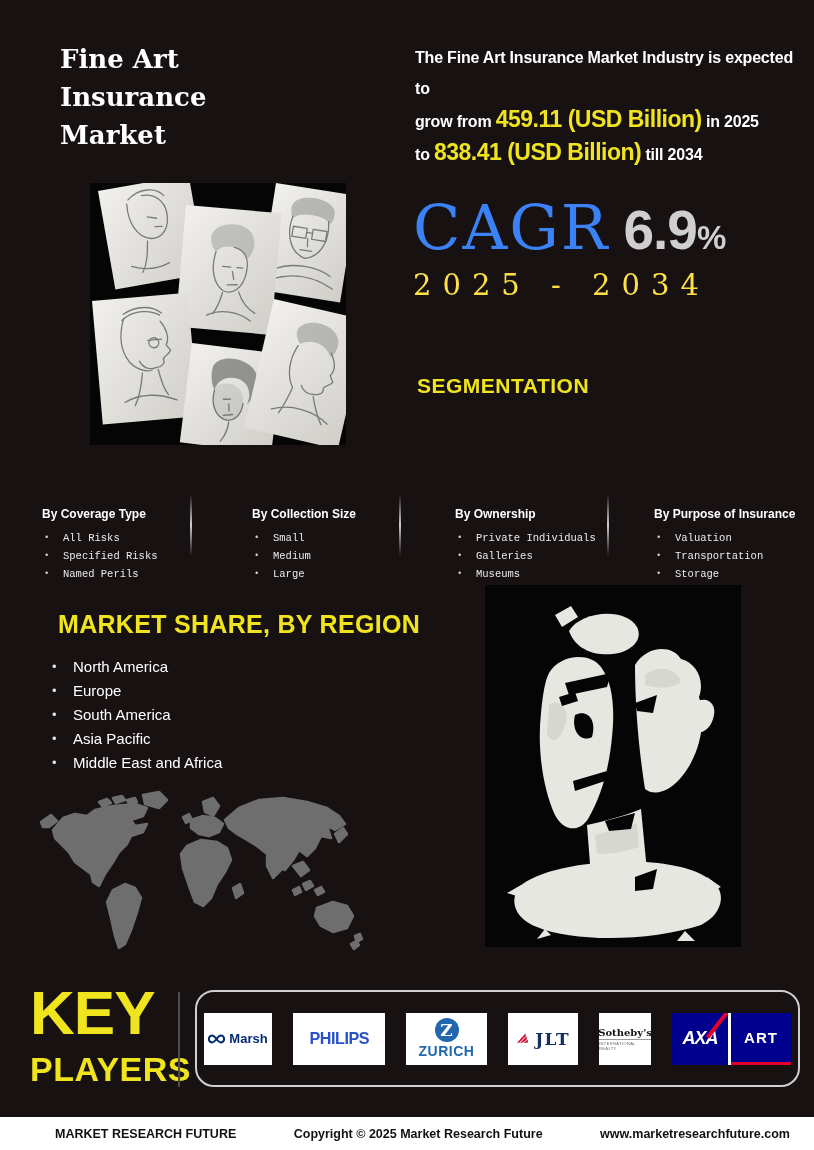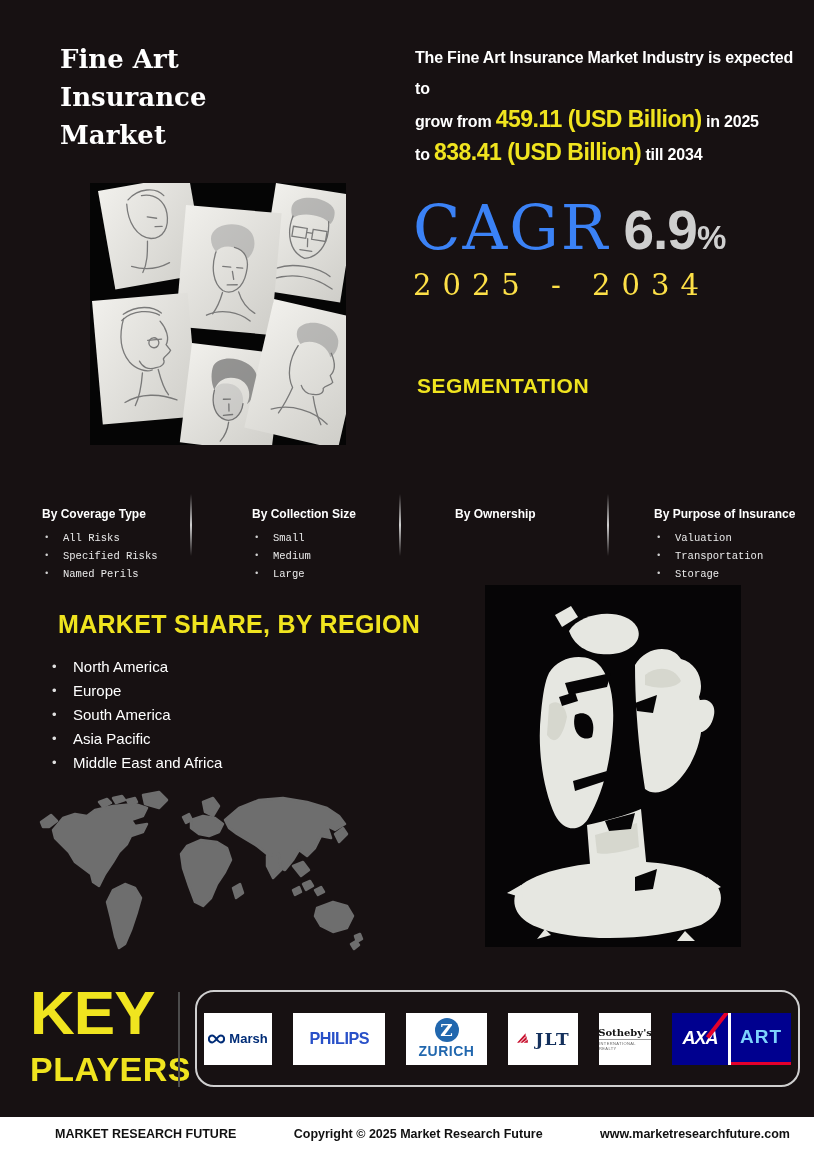--- a/index.html
+++ b/index.html
@@ -66,21 +66,21 @@
   .lc-sothebys{width:52px;}
   .sothebys-txt{color:#141414;font-family:"DejaVu Serif",serif;font-size:10px;font-weight:bold;}
   .sothebys-sub{color:#666;font-size:4px;letter-spacing:0.4px;border-top:1px solid #999;padding-top:1px;margin-top:1px;}
   .lc-axa{width:119px;background:#00008f;flex-direction:row;padding:0;}
   .axa-left{position:relative;width:56px;height:100%;display:flex;align-items:center;justify-content:center;overflow:hidden;}
   .axa-txt{color:#fff;font-size:18px;font-weight:bold;letter-spacing:-1px;font-style:italic;}
   .axa-stripe{position:absolute;right:8px;top:-6px;width:4px;height:34px;background:#e4002b;transform:rotate(38deg);}
   .axa-sep{width:3px;height:100%;background:#fff;}
   .axa-right{position:relative;flex:1;height:100%;display:flex;align-items:center;justify-content:center;
     border-bottom:3px solid #e4002b;box-sizing:border-box;}
-  .art-txt{color:#7dd3fc;font-size:19px;font-weight:bold;letter-spacing:1px;}
+  .art-txt{color:#ffffff;font-size:15px;font-weight:bold;letter-spacing:1px;}
 
   
   .footer{position:absolute;left:0;top:1117px;width:814px;height:33px;background:#ffffff;
     display:flex;align-items:center;justify-content:space-between;
     padding:0 24px 0 55px;box-sizing:border-box;}
   .footer span{font-size:12.5px;font-weight:bold;color:#111;}
 </style>
 </head>
 <body>
 
@@ -205,20 +205,25 @@
     <h4>By Collection Size</h4>
     <ul>
       <li>Small</li>
       <li>Medium</li>
       <li>Large</li>
     </ul>
   </div>
   <div class="seg-divider" style="left:399px;"></div>
   <div class="seg-col" style="left:455px;">
     <h4>By Ownership</h4>
+    <ul>
+      <li>Private Individuals</li>
+      <li>Galleries</li>
+      <li>Museums</li>
+    </ul>
   </div>
   <div class="seg-divider" style="left:607px;"></div>
   <div class="seg-col" style="left:654px;">
     <h4>By Purpose of Insurance</h4>
     <ul>
       <li>Valuation</li>
       <li>Transportation</li>
       <li>Storage</li>
     </ul>
   </div>

